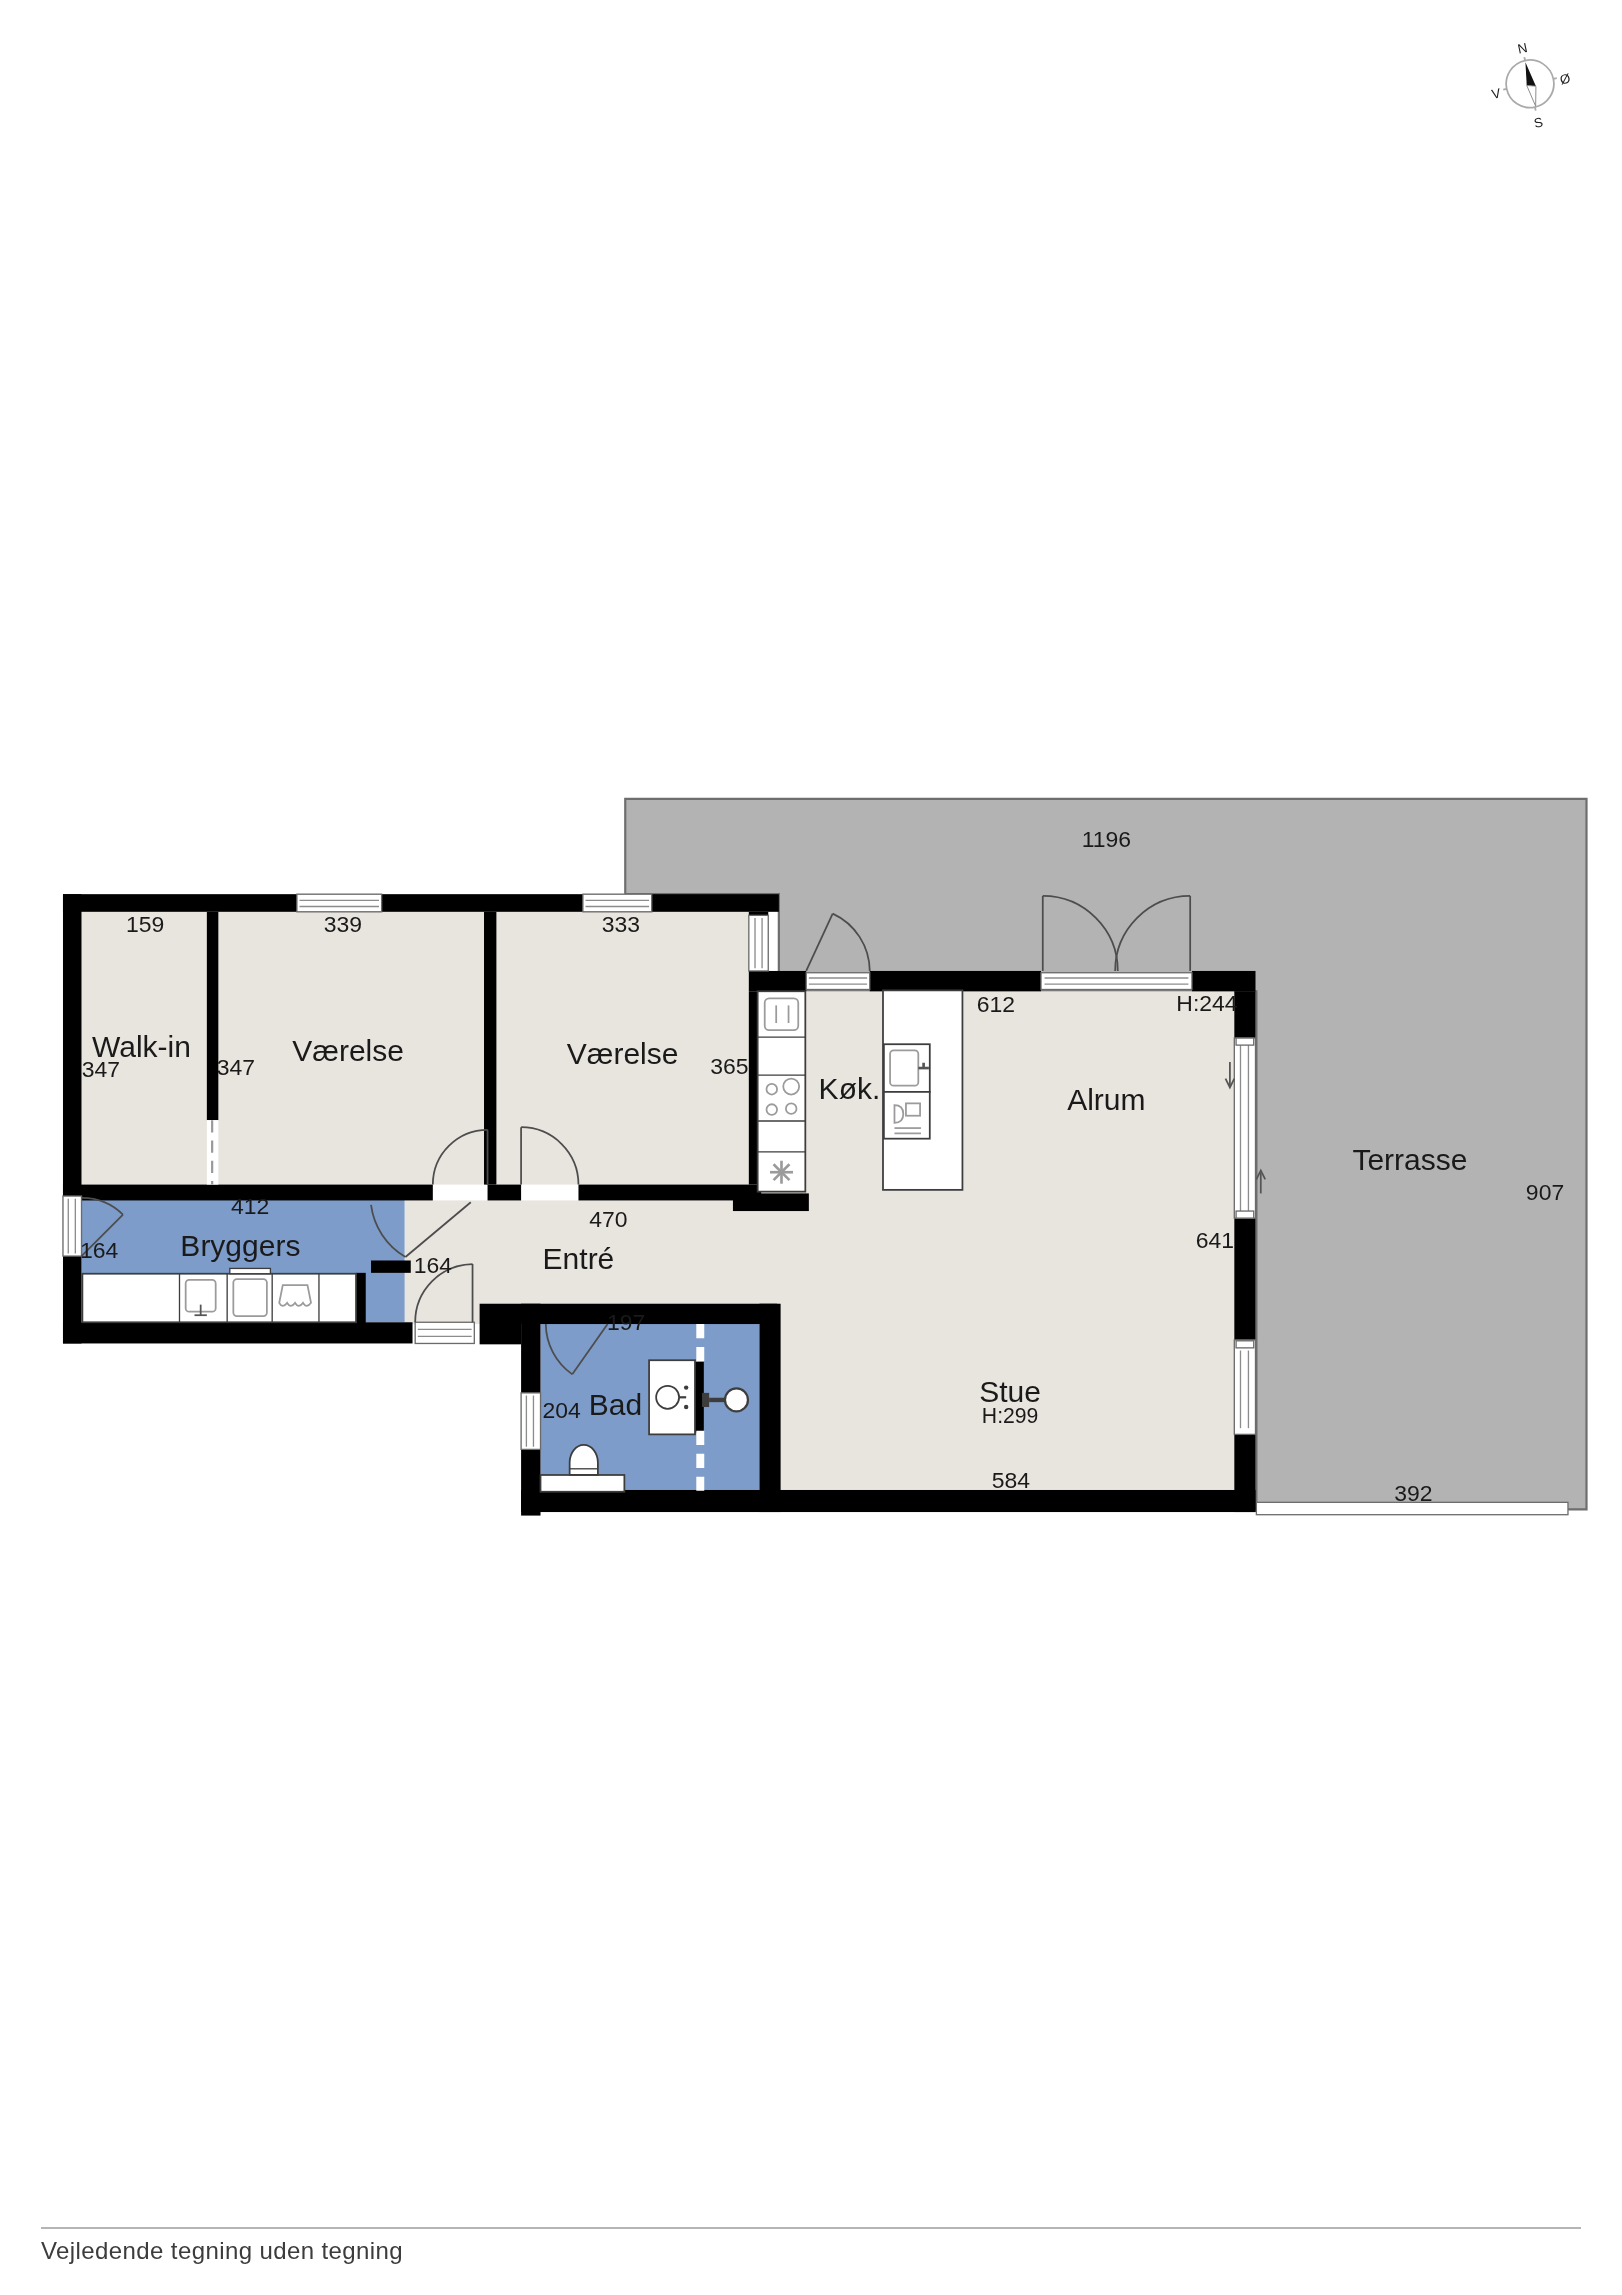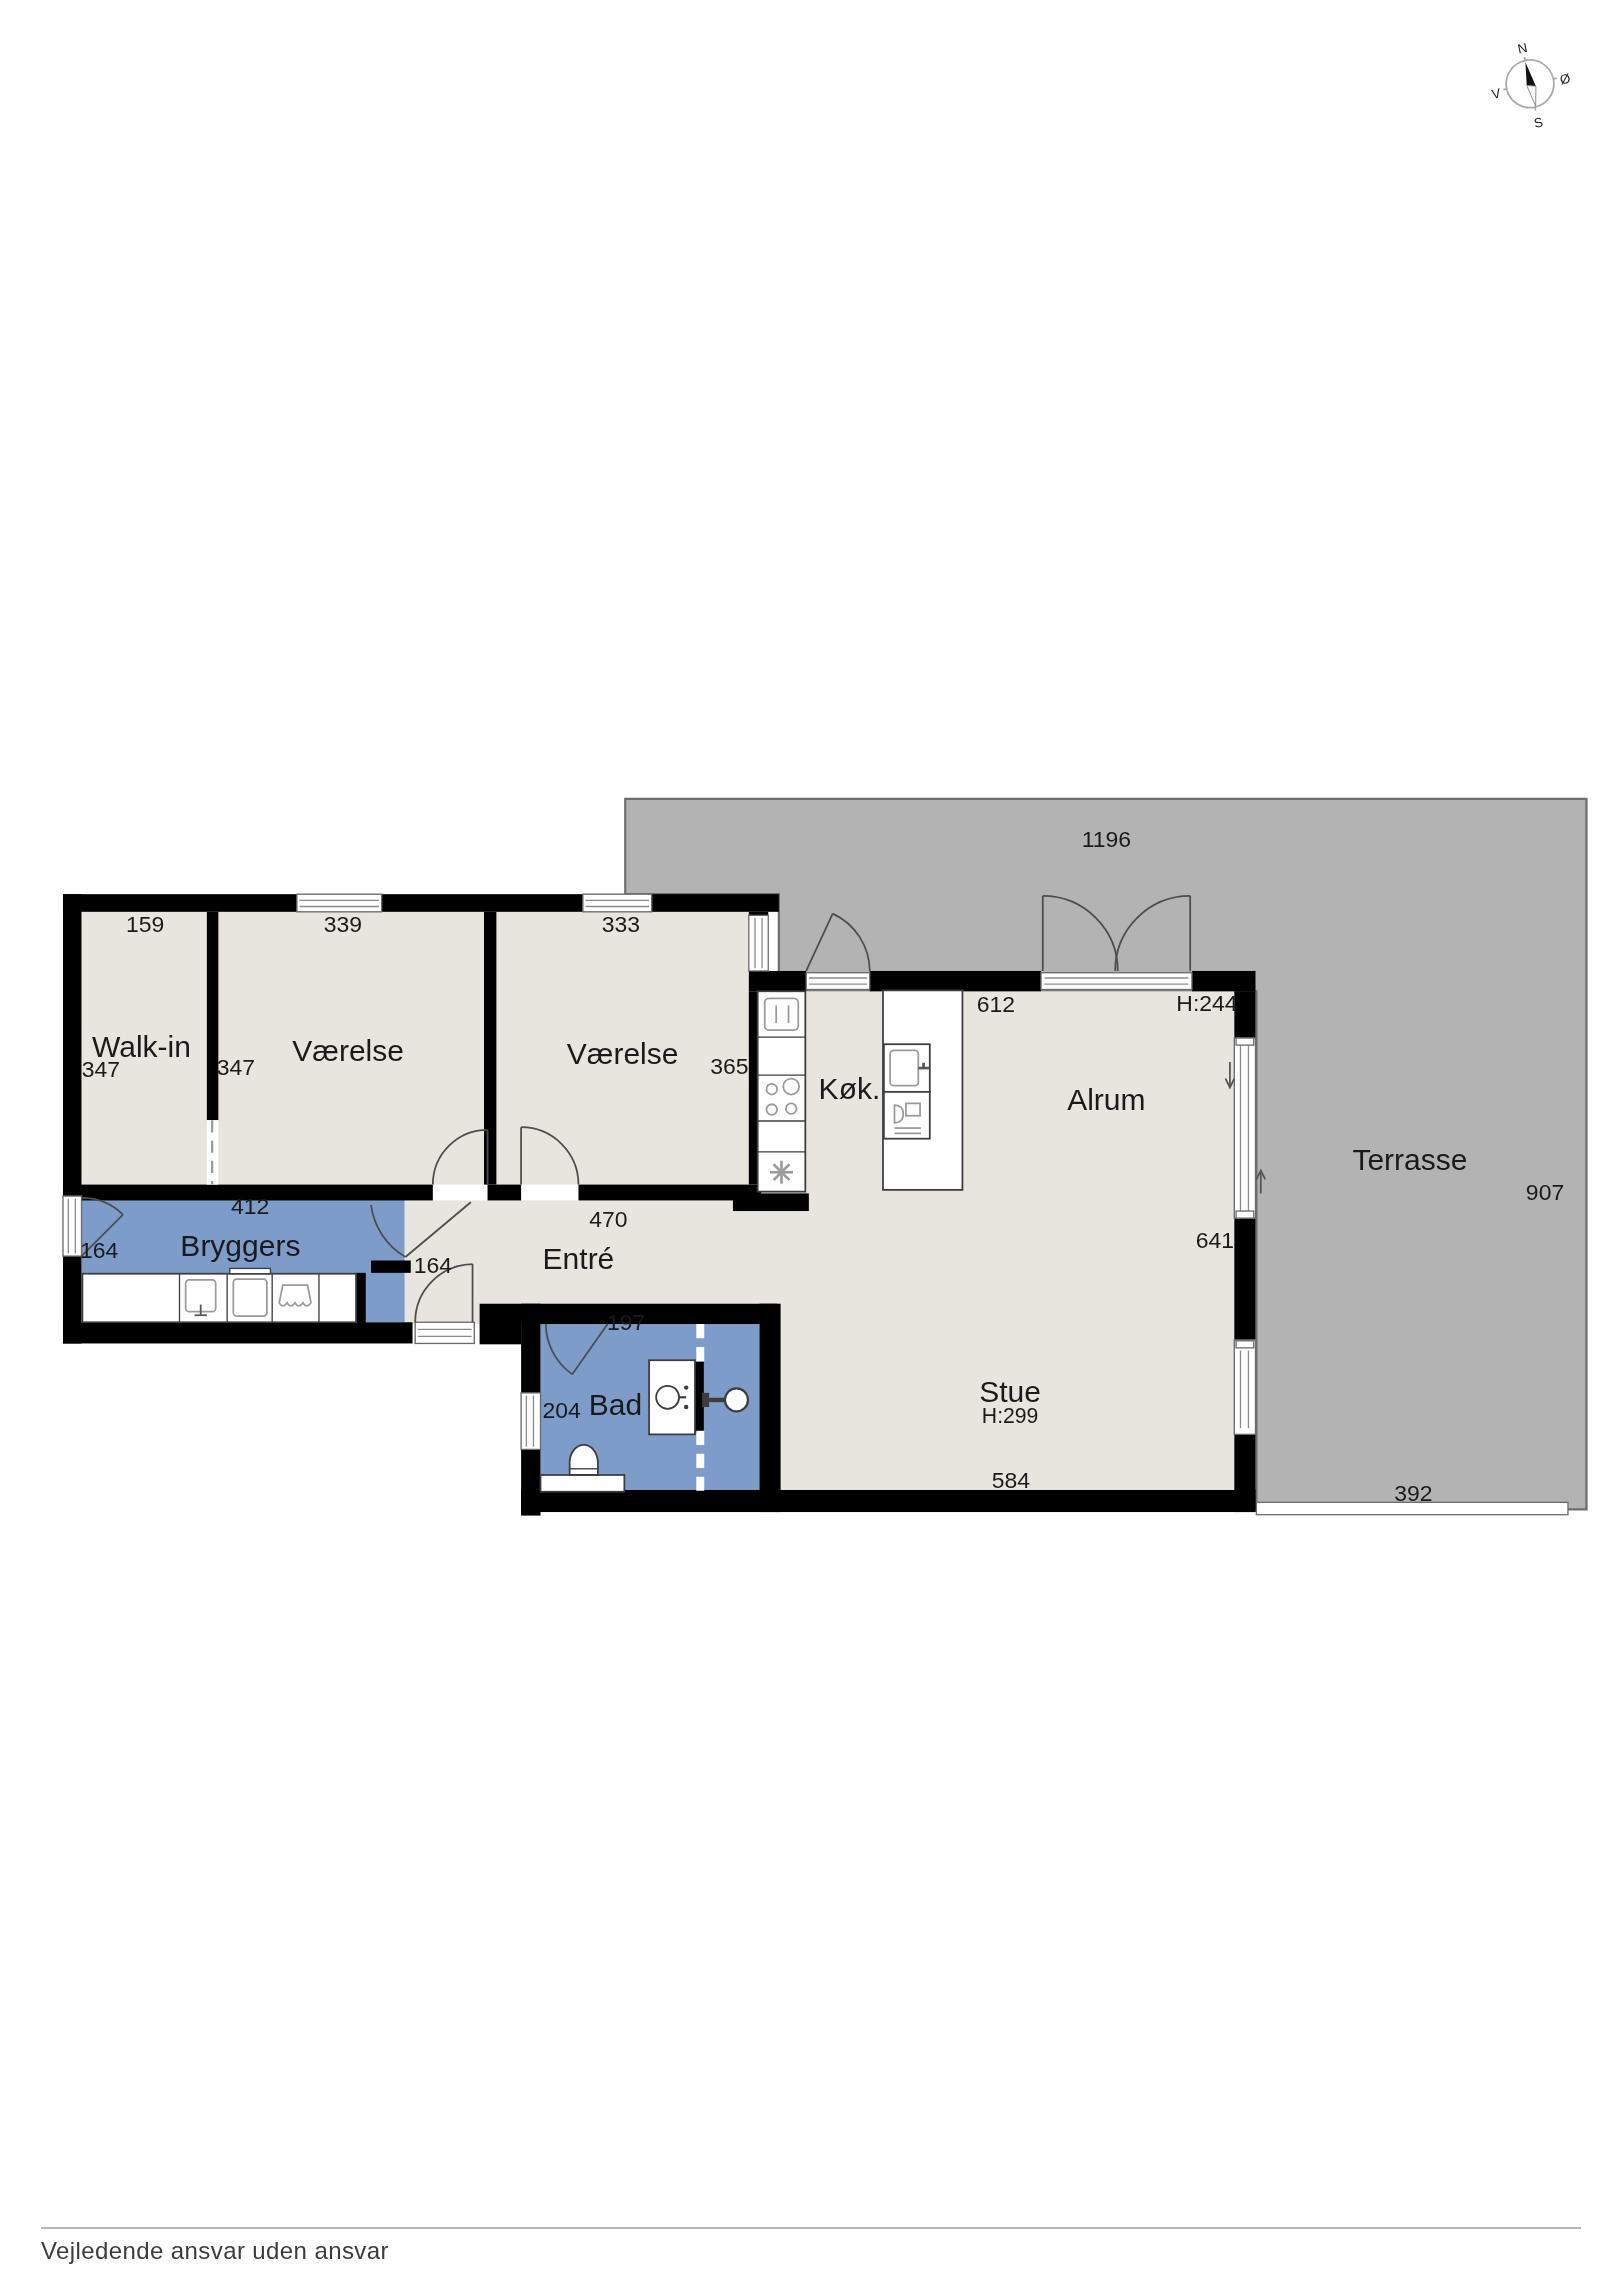--- a/index.html
+++ b/index.html
@@ -309,15 +309,15 @@
     <polygon points="0,-25 6,4 -4,1" fill="#111111"></polygon>
     <polygon points="6,4 1,26 -4,1" fill="#ffffff" stroke="#888888" stroke-width="1"></polygon>
     <text class="compass-letter" x="0" y="-36" text-anchor="middle">N</text>
     <text class="compass-letter" x="40" y="8" text-anchor="middle">Ø</text>
     <text class="compass-letter" x="0" y="50" text-anchor="middle">S</text>
     <text class="compass-letter" x="-40" y="8" text-anchor="middle">V</text>
   </g>
 </svg>
 
 <div id="footer-line"></div>
-<div id="footer-text">Vejledende ansvar uden ansvar</div>
+<div id="footer-text">Vejledende tegning uden tegning</div>
 </div>
 
 
 </body></html>

